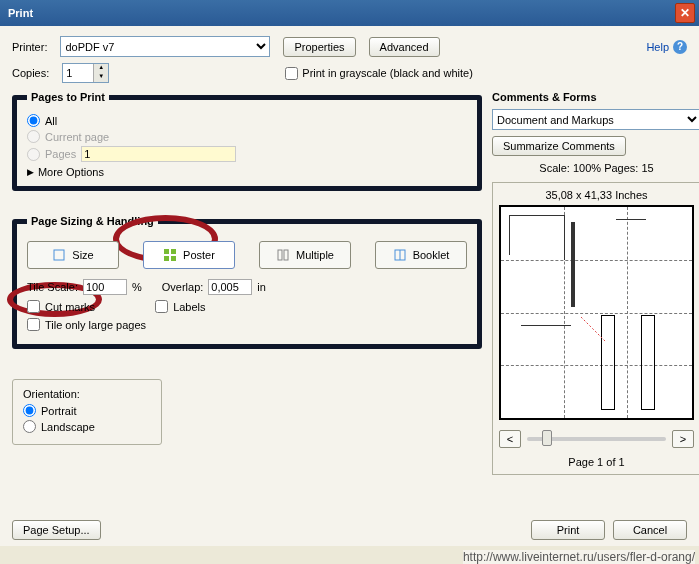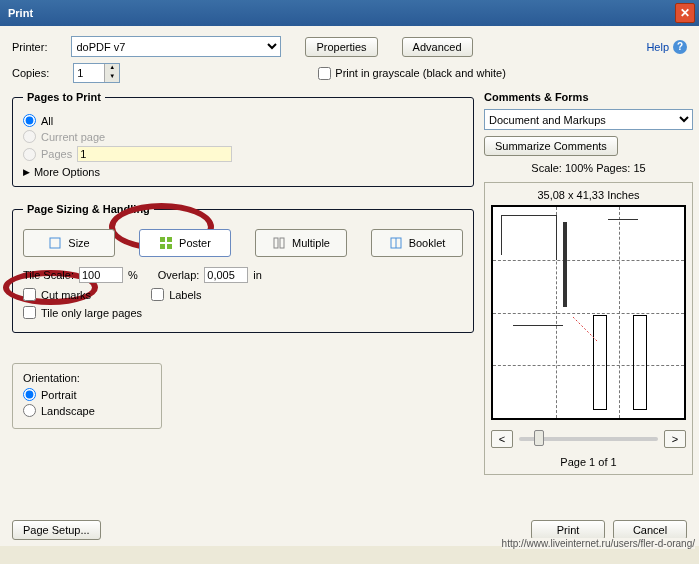--- a/index.html
+++ b/index.html
@@ -1,36 +1,36 @@
 <!DOCTYPE html>
 <html><head>
 <meta charset="utf-8">
 <style>
 * { box-sizing: border-box; font-family: Tahoma, sans-serif; font-size: 11px; }
 body { margin: 0; background: #ece9d8; width: 699px; height: 564px; }
 .titlebar { background: linear-gradient(#3a6ea5, #2a5a95); color: #fff; height: 26px; display: flex; align-items: center; padding: 0 4px 0 8px; font-weight: bold; }
 .titlebar .spacer { flex: 1; }
 .close-btn { width: 20px; height: 20px; background: #e05030; border: 1px solid #a03010; border-radius: 2px; display: flex; align-items: center; justify-content: center; color: #fff; font-weight: bold; font-size: 12px; cursor: pointer; }
 .content { padding: 10px 12px 6px 12px; background: #f5f3ec; position: relative; height: 520px; }
-.top-row { display: flex; align-items: center; gap: 24px; margin-bottom: 6px; }
+.top-row { display: flex; align-items: center; gap: 13px; margin-bottom: 6px; }
 .label { color: #000; }
 select.printer { width: 210px; height: 21px; background: #fff; border: 1px solid #7b9ebd; }
 .btn { background: linear-gradient(#fff,#e8e8e0); border: 1px solid #8a8a7a; border-radius: 3px; padding: 3px 10px; cursor: pointer; }
 .help-link { margin-left: auto; color: #0645ad; cursor: pointer; display: flex; align-items: center; gap: 4px; }
 .help-icon { width: 14px; height: 14px; border-radius: 50%; background: #4a90d9; color: #fff; display: inline-flex; align-items: center; justify-content: center; font-weight: bold; font-size: 10px; }
 .spinner-box { display: inline-flex; border: 1px solid #7b9ebd; background: #fff; height: 20px; }
 .spinner-box input { border: none; width: 30px; padding: 0 3px; }
 .spinner-btns { width: 15px; display: flex; flex-direction: column; }
 .spinner-btns div { flex: 1; border-left: 1px solid #aaa; background: #e8e8e0; font-size: 6px; text-align: center; cursor: pointer; }
 .checkbox-row { display: flex; align-items: center; gap: 4px; }
 input[type=checkbox] { margin: 0; width: 13px; height: 13px; }
 .columns { display: flex; gap: 10px; margin-top: 8px; }
 .left-col { flex: 1; }
 .right-col { width: 233px; }
-fieldset { border: 1px solid #0f172a; border-radius: 3px; padding: 8px 10px; margin: 0 0 16px 0; background: #f5f3ec; }
+fieldset { border: 5px solid #0f172a; border-radius: 3px; padding: 8px 10px; margin: 0 0 24px 0; background: #f5f3ec; }
 legend { padding: 0 4px; font-weight: bold; }
 .rad-row { display: flex; align-items: center; gap: 5px; margin: 3px 0; }
 input[type=radio] { margin: 0; }
 .disabled { color: #a0a0a0; }
 .pages-input { background: #fffad0; border: 1px solid #ccc; width: 155px; height: 16px; }
 .more-opt { display: flex; align-items: center; gap: 4px; cursor: pointer; margin-top: 4px; }
 .tri { font-size: 9px; }
 .size-btns { display: flex; gap: 24px; margin: 6px 0 10px 0; position: relative; }
 .size-btn { border: 1px solid #8a8a7a; border-radius: 3px; background: #f8f8f4; padding: 6px 0; width: 92px; display: flex; align-items: center; justify-content: center; gap: 6px; cursor: pointer; }
 .size-btn.active { background: #fff; border: 1px solid #6a8ac0; }
@@ -48,21 +48,21 @@
 .grid-v { position: absolute; top: 0; bottom: 0; border-left: 1px dashed #777; }
 .grid-h { position: absolute; left: 0; right: 0; border-top: 1px dashed #777; }
 .slider-row { display: flex; align-items: center; gap: 6px; margin-top: 10px; }
 .nav-btn { border: 1px solid #8a8a7a; border-radius: 2px; background: #f8f8f4; width: 22px; height: 18px; display: flex; align-items: center; justify-content: center; cursor: pointer; }
 .slider-track { flex: 1; height: 4px; background: #ccc; border-radius: 2px; position: relative; }
 .slider-thumb { position: absolute; width: 10px; height: 16px; background: #e8e8e0; border: 1px solid #888; top: -7px; left: 15px; border-radius: 2px; }
 .page-of { text-align: center; margin-top: 8px; }
 .bottom-row { position: absolute; left: 12px; right: 12px; bottom: 6px; display: flex; align-items: center; }
 .bottom-row .btn.print { margin-left: auto; width: 74px; font-weight: normal; }
 .bottom-row .btn.cancel { margin-left: 8px; width: 74px; }
-.url-footer { position: absolute; right: 4px; bottom: 15px; font-size: 10px; color: #555; background: #f5f3ec; }
+.url-footer { position: absolute; right: 4px; bottom: 0; font-size: 12px; color: #555; background: #f5f3ec; }
 .sketch { position: absolute; background: #333; }
 </style>
 </head>
 <body>
 
 <div class="titlebar">
   <span>Print</span>
   <span class="spacer"></span>
   <div class="close-btn">✕</div>
 </div>

